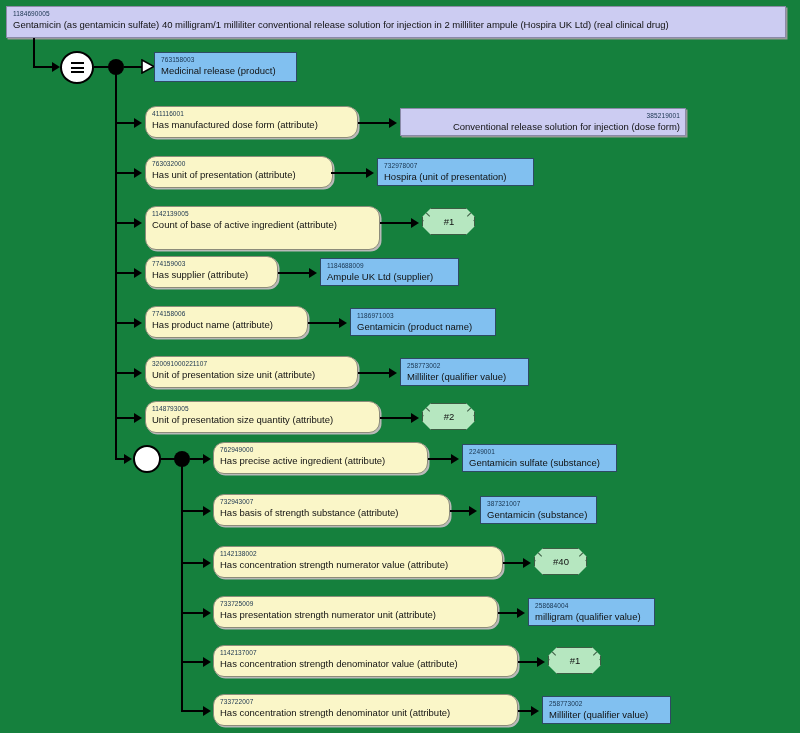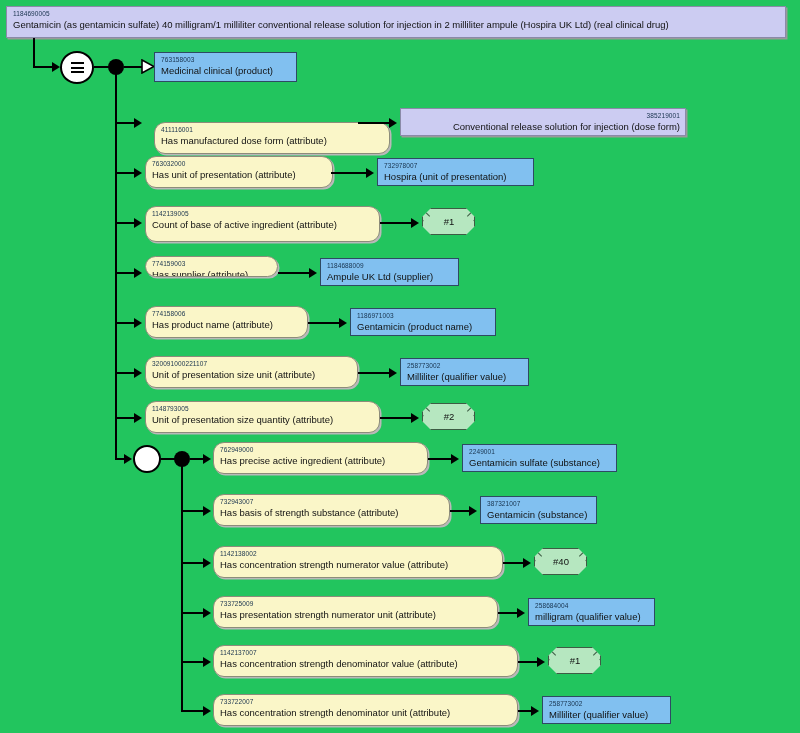--- a/index.html
+++ b/index.html
@@ -5,21 +5,21 @@
   * { box-sizing: border-box; }
   html, body {
     margin: 0; padding: 0;
     background: #ffffff;
     font-family: "Liberation Sans", sans-serif;
   }
   #canvas {
     position: relative;
     width: 800px;
     height: 733px;
-    background: #22c55e;
+    background: #15803d;
     overflow: hidden;
   }
 
   
   .node {
     position: absolute;
     border: 1px solid #3b3b3b;
     padding: 3px 5px 3px 6px;
     line-height: 1.18;
     overflow: hidden;
@@ -157,26 +157,26 @@
   <div class="dot" style="left:108px; top:59px; width:16px; height:16px;"></div>
 
   <div class="vline" style="left:115px; top:67px; height:392px;"></div>
 
   <div class="hline" style="left:124px; top:66px; width:20px;"></div>
   <svg class="tri-outline" style="left:141px; top:59px;" width="14" height="15" viewBox="0 0 14 15">
     <polygon points="1,1 13,7.5 1,14" fill="#ffffff" stroke="#000000" stroke-width="1.6"></polygon>
   </svg>
   <div class="node concept" style="left:154px; top:52px; width:143px; height:30px;">
     <div class="sctid">763158003</div>
-    <div class="term">Medicinal clinical (product)</div>
+    <div class="term">Medicinal release (product)</div>
   </div>
 
   <div class="hline" style="left:115px; top:122px; width:22px;"></div>
   <div class="arrow-r" style="left:134px; top:118px;"></div>
-  <div class="node attribute" style="left:154px; top:106px; width:236px; height:32px;margin-top:16px;">
+  <div class="node attribute" style="left:145px; top:106px; width:213px; height:32px;">
     <div class="sctid">411116001</div>
     <div class="term">Has manufactured dose form (attribute)</div>
   </div>
   <div class="hline" style="left:358px; top:122px; width:33px;"></div>
   <div class="arrow-r" style="left:389px; top:118px;"></div>
   <div class="node lavender" style="left:400px; top:108px; width:286px; height:28px;">
     <div class="sctid">385219001</div>
     <div class="term">Conventional release solution for injection (dose form)</div>
   </div>
 
@@ -188,37 +188,37 @@
   </div>
   <div class="hline" style="left:331px; top:172px; width:37px;"></div>
   <div class="arrow-r" style="left:366px; top:168px;"></div>
   <div class="node concept" style="left:377px; top:158px; width:157px; height:28px;">
     <div class="sctid">732978007</div>
     <div class="term">Hospira (unit of presentation)</div>
   </div>
 
   <div class="hline" style="left:115px; top:222px; width:22px;"></div>
   <div class="arrow-r" style="left:134px; top:218px;"></div>
-  <div class="node attribute" style="left:145px; top:206px; width:235px; height:36px;">
+  <div class="node attribute" style="left:145px; top:206px; width:235px; height:44px;">
     <div class="sctid">1142139005</div>
     <div class="term">Count of base of active ingredient (attribute)</div>
   </div>
   <div class="hline" style="left:380px; top:222px; width:33px;"></div>
   <div class="arrow-r" style="left:411px; top:218px;"></div>
   <div class="node value" style="left:422px; top:208px; width:53px; height:27px;">
     <span class="corner c-tl"></span>
       <span class="corner c-tr"></span>
     <span class="corner c-bl"></span>
       <span class="corner c-br"></span>
     <span class="val-text">#1</span>
   </div>
 
   <div class="hline" style="left:115px; top:272px; width:22px;"></div>
   <div class="arrow-r" style="left:134px; top:268px;"></div>
-  <div class="node attribute" style="left:145px; top:256px; width:133px; height:21px;">
+  <div class="node attribute" style="left:145px; top:256px; width:133px; height:32px;">
     <div class="sctid">774159003</div>
     <div class="term">Has supplier (attribute)</div>
   </div>
   <div class="hline" style="left:278px; top:272px; width:33px;"></div>
   <div class="arrow-r" style="left:309px; top:268px;"></div>
   <div class="node concept" style="left:320px; top:258px; width:139px; height:28px;">
     <div class="sctid">1184688009</div>
     <div class="term">Ampule UK Ltd (supplier)</div>
   </div>
 

